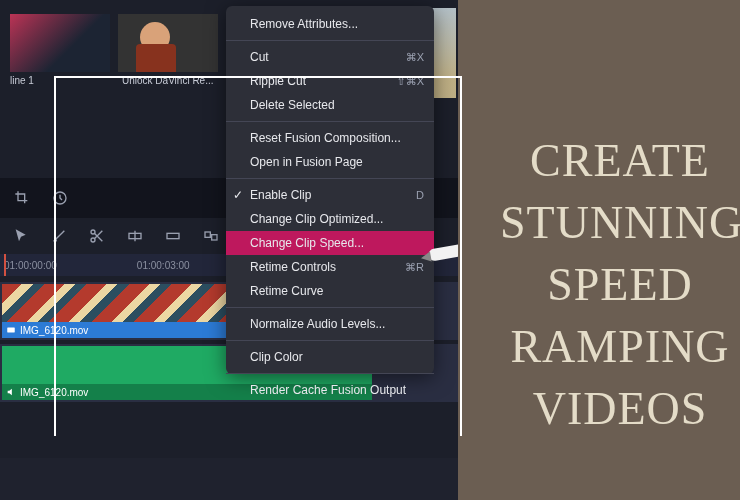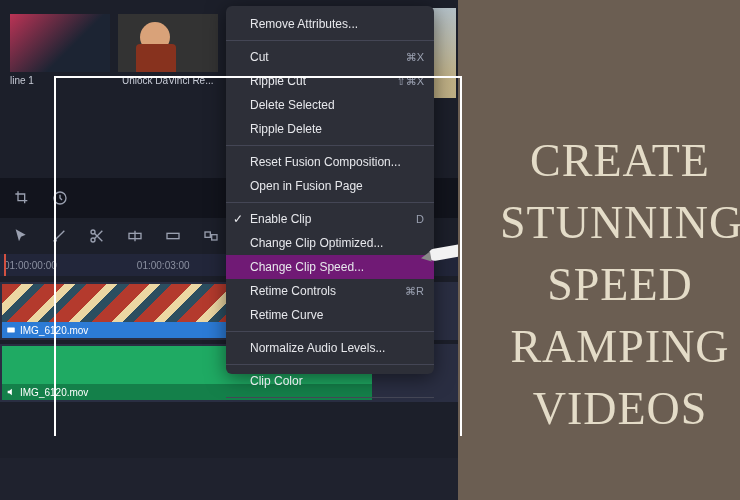--- a/index.html
+++ b/index.html
@@ -132,21 +132,21 @@
     height:24px;
     padding:0 10px 0 24px;
     position:relative;
     white-space:nowrap;
     overflow:hidden;
   }
   .menu-item.checked::before{
     content:'✓';
     position:absolute;left:7px;color:#e7e8ec;font-size:12px;
   }
-  .menu-item.hover{background:#701a75;}
+  .menu-item.hover{background:#be185d;}
   .menu-item .shortcut{
     position:absolute;right:10px;color:#9aa0b0;font-size:11px;
   }
   .menu-sep{height:1px;background:#444655;margin:4px 0;}
   .stylus{
     position:absolute;
     left:428px; top:238px;
     width:90px;height:20px;
     transform:rotate(-10deg);
   }
@@ -289,23 +289,20 @@
         <span>Cut</span>
         <span class="shortcut">⌘X</span>
       </div>
       <div class="menu-item">
         <span>Ripple Cut</span>
         <span class="shortcut">⇧⌘X</span>
       </div>
       <div class="menu-item">
         <span>Delete Selected</span>
       </div>
-      <div class="menu-item">
-        <span>Ripple Delete</span>
-      </div>
       <div class="menu-sep"></div>
       <div class="menu-item">
         <span>Reset Fusion Composition...</span>
       </div>
       <div class="menu-item">
         <span>Open in Fusion Page</span>
       </div>
       <div class="menu-sep"></div>
       <div class="menu-item checked">
         <span>Enable Clip</span>
@@ -326,20 +323,23 @@
       </div>
       <div class="menu-sep"></div>
       <div class="menu-item">
         <span>Normalize Audio Levels...</span>
       </div>
       <div class="menu-sep"></div>
       <div class="menu-item">
         <span>Clip Color</span>
       </div>
       <div class="menu-sep"></div>
+      <div class="menu-item">
+        <span>Render Cache Fusion Output</span>
+      </div>
     </div>
 
   <div class="stylus">
     <div class="tip"></div>
       <div class="body"></div>
   </div>
 </div>
 
 <div class="hline-top"></div>
 <div class="vline left"></div>

